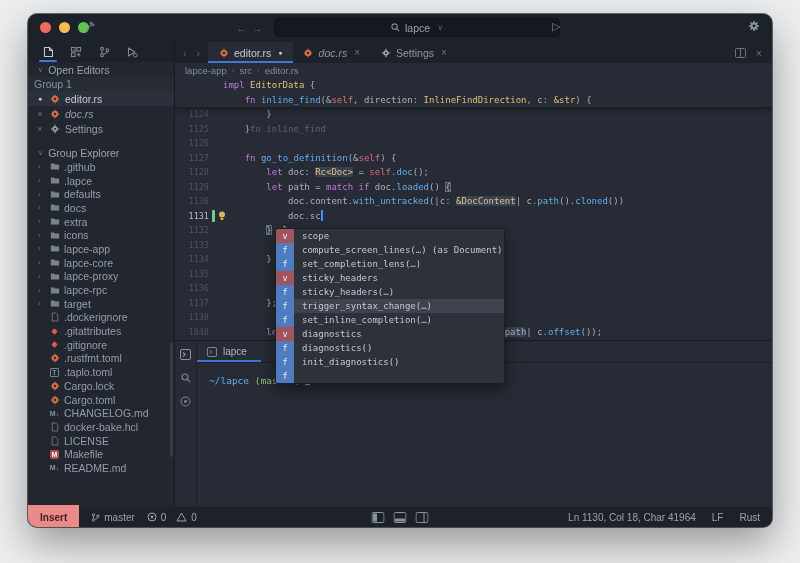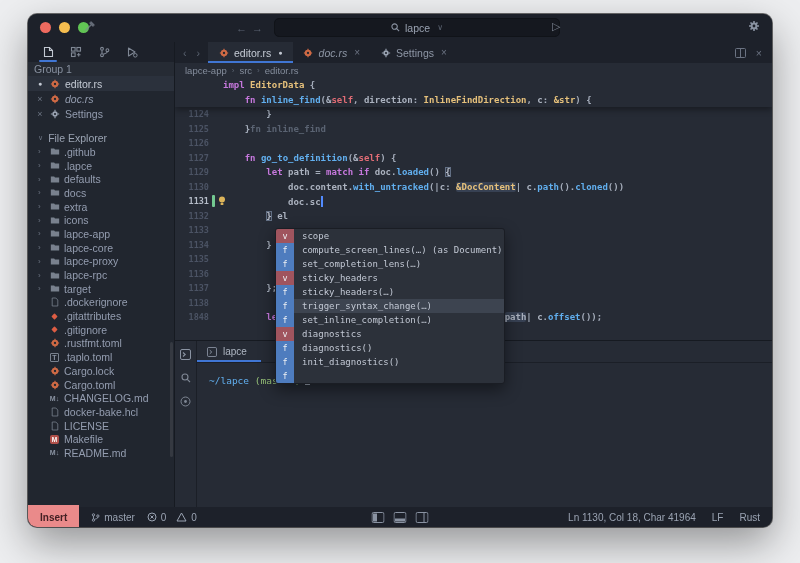--- a/index.html
+++ b/index.html
@@ -54,21 +54,21 @@
   .tab .close { color:#6b7382; font-size:10px; margin-left:2px; }
   .tab .mod { color:#c3c9d3; font-size:7px; margin-left:2px; }
   .tab.italic .tab-label { font-style:italic; }
   .tabbar-right { margin-left:auto; display:flex; align-items:center; gap:10px; padding:0 10px; color:#6b7382; }
   
   .breadcrumb { height:15px; flex:0 0 15px; display:flex; align-items:center; gap:5px; padding-left:10px;
                 font-size:9.5px; color:#848d9c; background:#262b35; }
   .breadcrumb .sep { color:#5b6371; font-size:8px; }
   
   .editor { position:relative; flex:1; overflow:hidden; font-family:"DejaVu Sans Mono", monospace; font-size:9px; }
-  .code-row { position:relative; height:14.5px; display:flex; align-items:center; white-space:pre;font-weight:bold; }
+  .code-row { position:relative; height:14.5px; display:flex; align-items:center; white-space:pre; }
   .gutter { width:40px; flex:0 0 40px; text-align:right; padding-right:6px; color:#4b5364; font-size:8.5px; }
   .gutter.cur { color:#b6bdc9; }
   .codetext { margin-left:8px; }
   .sticky { position:relative; z-index:5; background:#262b35; box-shadow:0 3px 6px rgba(0,0,0,.35); }
   .t-k{color:#c678dd;} .t-f{color:#61afef;} .t-ty{color:#e5c07b;} .t-p{color:#a5adbb;}
   .t-v{color:#abb2bf;} .t-r{color:#e06c75;} .t-dim{color:#5a6372;}
   .t-th{color:#e5c07b;background:rgba(125,155,205,.20);border-radius:2px;}
   .t-vh{color:#abb2bf;background:rgba(125,155,205,.20);border-radius:2px;}
   .t-bh{color:#b6bdc9;box-shadow:0 0 0 1px rgba(150,170,200,.5) inset;background:rgba(150,170,200,.08);}
   .t-gap{display:inline-block;width:222px;}
@@ -177,20 +177,24 @@
               </svg>
           </span>
           <span class="act-btn">
             <svg width="12" height="12" viewBox="0 0 12 12">
                 <path d="M2.5 2 L9 6 L2.5 10 z" fill="none" stroke="#7f8794" stroke-width="1.1" stroke-linejoin="round"></path>
                 <circle cx="9.3" cy="9.3" r="1.8" fill="none" stroke="#7f8794" stroke-width="1"></circle>
               </svg>
           </span>
         </div>
 
+        <div class="section-h">
+          <span class="chev">∨</span>
+          <span>Open Editors</span>
+        </div>
         <div class="group-h">Group 1</div>
         <div id="open-list">
             <div class="oe-row active">
               <span class="oe-dot">●</span>
               <span class="fx-ic">
                 <svg width="10" height="10" viewBox="0 0 12 12">
                   <circle cx="6" cy="6" r="4" fill="#cf6a45"></circle>
                   <circle cx="6" cy="6" r="1.4" fill="#21262f"></circle>
                   <g stroke="#cf6a45" stroke-width="1.4">
                     <path d="M6 1 v2 M6 9 v2 M1 6 h2 M9 6 h2"></path>
@@ -223,21 +227,21 @@
                   </g>
                 </svg>
               </span>
               <span>Settings</span>
             </div>
           </div>
 
         <div style="height:9px"></div>
         <div class="section-h">
           <span class="chev">∨</span>
-          <span>File Explorer</span>
+          <span>Group Explorer</span>
         </div>
         <div id="explorer">
             <div class="fx-row">
               <span class="chev">›</span>
               <span class="fx-ic">
                 <svg width="10" height="9" viewBox="0 0 12 10">
                   <path d="M1 1.5 h4 l1 1.2 h5 v6 h-10 z" fill="#79818e"></path>
                 </svg>
               </span>
               <span>.github</span>
@@ -505,20 +509,21 @@
         <div class="editor">
           <div class="sticky" id="sticky">
               <div class="code-row"><span class="gutter"></span><span class="codetext"><span class="t-k">impl</span><span> </span><span class="t-ty">EditorData</span><span class="t-p"> {</span></span></div>
               <div class="code-row"><span class="gutter"></span><span class="codetext"><span>    </span><span class="t-k">fn</span><span> </span><span class="t-f">inline_find</span><span class="t-p">(</span><span class="t-p">&amp;</span><span class="t-r">self</span><span class="t-p">, </span><span class="t-v">direction</span><span class="t-p">: </span><span class="t-ty">InlineFindDirection</span><span class="t-p">, </span><span class="t-v">c</span><span class="t-p">: </span><span class="t-ty">&amp;str</span><span class="t-p">) {</span></span></div>
             </div>
           <div id="code">
               <div class="code-row"><span class="gutter">1124</span><span class="codetext"><span class="t-p">        }</span></span></div>
               <div class="code-row"><span class="gutter">1125</span><span class="codetext"><span class="t-p">    }</span><span class="t-dim">fn inline_find</span></span></div>
               <div class="code-row"><span class="gutter">1126</span><span class="codetext"></span></div>
               <div class="code-row"><span class="gutter">1127</span><span class="codetext"><span>    </span><span class="t-k">fn</span><span> </span><span class="t-f">go_to_definition</span><span class="t-p">(</span><span class="t-p">&amp;</span><span class="t-r">self</span><span class="t-p">) {</span></span></div>
+              <div class="code-row"><span class="gutter">1128</span><span class="codetext"><span>        </span><span class="t-k">let</span><span> </span><span class="t-v">doc</span><span class="t-p">: </span><span class="t-th">Rc&lt;Doc&gt;</span><span class="t-p"> = </span><span class="t-r">self</span><span class="t-p">.</span><span class="t-f">doc</span><span class="t-p">();</span></span></div>
               <div class="code-row"><span class="gutter">1129</span><span class="codetext"><span>        </span><span class="t-k">let</span><span> </span><span class="t-v">path</span><span class="t-p"> = </span><span class="t-k">match</span><span> </span><span class="t-k">if</span><span> </span><span class="t-v">doc</span><span class="t-p">.</span><span class="t-f">loaded</span><span class="t-p">() </span><span class="t-bh">{</span></span></div>
               <div class="code-row"><span class="gutter">1130</span><span class="codetext"><span>            </span><span class="t-v">doc</span><span class="t-p">.</span><span class="t-v">content</span><span class="t-p">.</span><span class="t-f">with_untracked</span><span class="t-p">(|</span><span class="t-v">c</span><span class="t-p">: </span><span class="t-th">&amp;DocContent</span><span class="t-p">| </span><span class="t-v">c</span><span class="t-p">.</span><span class="t-f">path</span><span class="t-p">().</span><span class="t-f">cloned</span><span class="t-p">())</span></span></div>
               <div class="code-row"><span class="gutter cur">1131</span><span class="diff-bar"></span><span class="bulb"><svg width="8" height="10" viewBox="0 0 8 10">
                     <circle cx="4" cy="3.5" r="3" fill="#dcb45a"></circle>
                     <rect x="2.6" y="6.8" width="2.8" height="2.2" rx="0.6" fill="#dcb45a"></rect>
                   </svg></span><span class="codetext"><span>            </span><span class="t-v">doc</span><span class="t-p">.</span><span class="t-v">sc</span><span class="caret"></span></span></div>
               <div class="code-row"><span class="gutter">1132</span><span class="codetext"><span>        </span><span class="t-bh">}</span><span class="t-v"> el</span></span></div>
               <div class="code-row"><span class="gutter">1133</span><span class="codetext"></span></div>
               <div class="code-row"><span class="gutter">1134</span><span class="codetext"><span class="t-p">        } {</span></span></div>
               <div class="code-row"><span class="gutter">1135</span><span class="codetext"></span></div>

